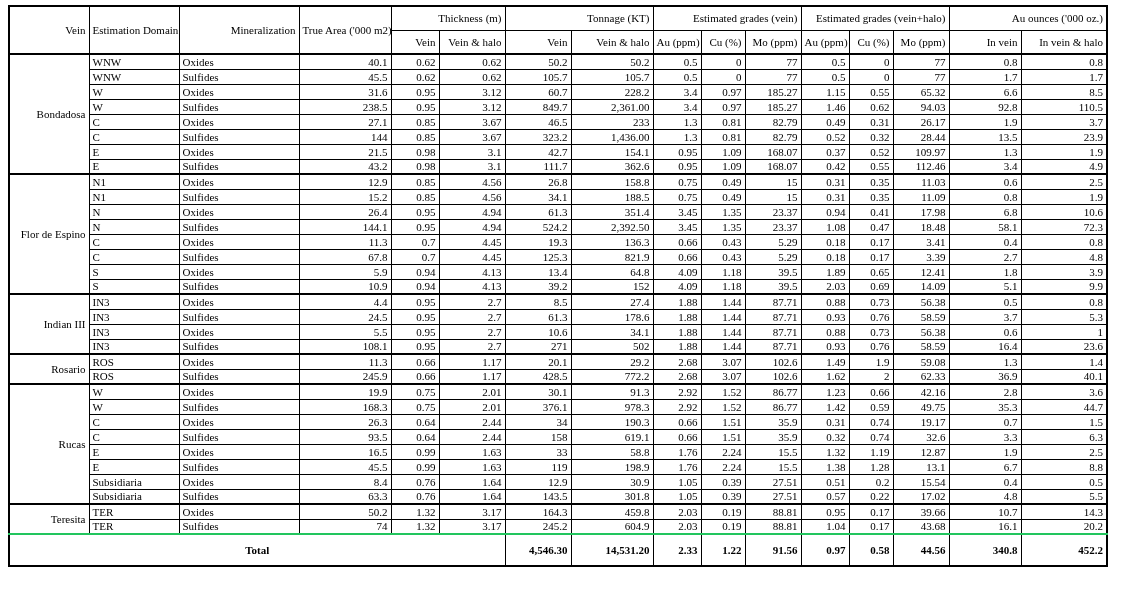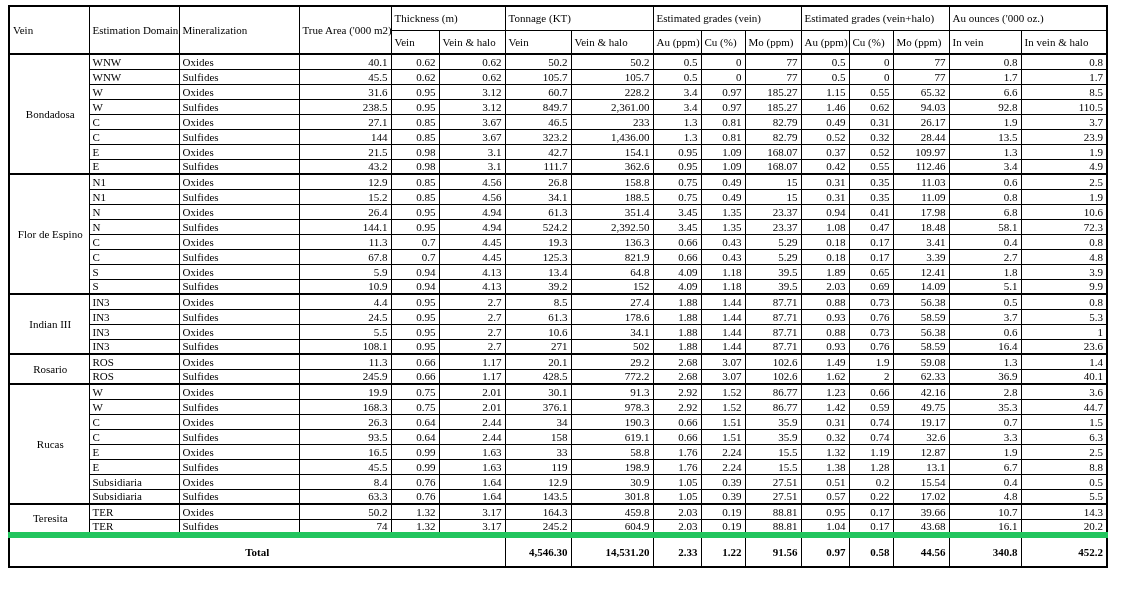--- a/index.html
+++ b/index.html
@@ -19,32 +19,32 @@
   th, td {
     border: 1px solid #000;
     font-size: 11px;
     line-height: 12px;
     padding: 0 3px;
     overflow: hidden;
     white-space: nowrap;
   }
   thead th {
     font-weight: normal;
-    text-align: left;
+    text-align: right;
     vertical-align: middle;
     height: 24px;
   }
   thead tr:last-child th { border-bottom: 2px solid #000; }
   tbody td { height: 15px; vertical-align: middle; }
   td.text-cell { text-align: left; }
   td.num-cell { text-align: right; }
-  td.vein-cell { text-align: center; vertical-align: middle; padding-left: 5px; }
+  td.vein-cell { text-align: right; vertical-align: middle; padding-left: 5px; }
   tbody tr.group-start td { border-top: 2px solid #000; }
   tr.total-row td {
-    border-top: 6px solid #22c55e;
+    border-top: 2px solid #22c55e;
     font-weight: bold;
     height: 32px;
     margin-top: 36px;
   }
   td.total-label { text-align: center; }
 </style>
 </head>
 <body>
 
 <div class="page">

